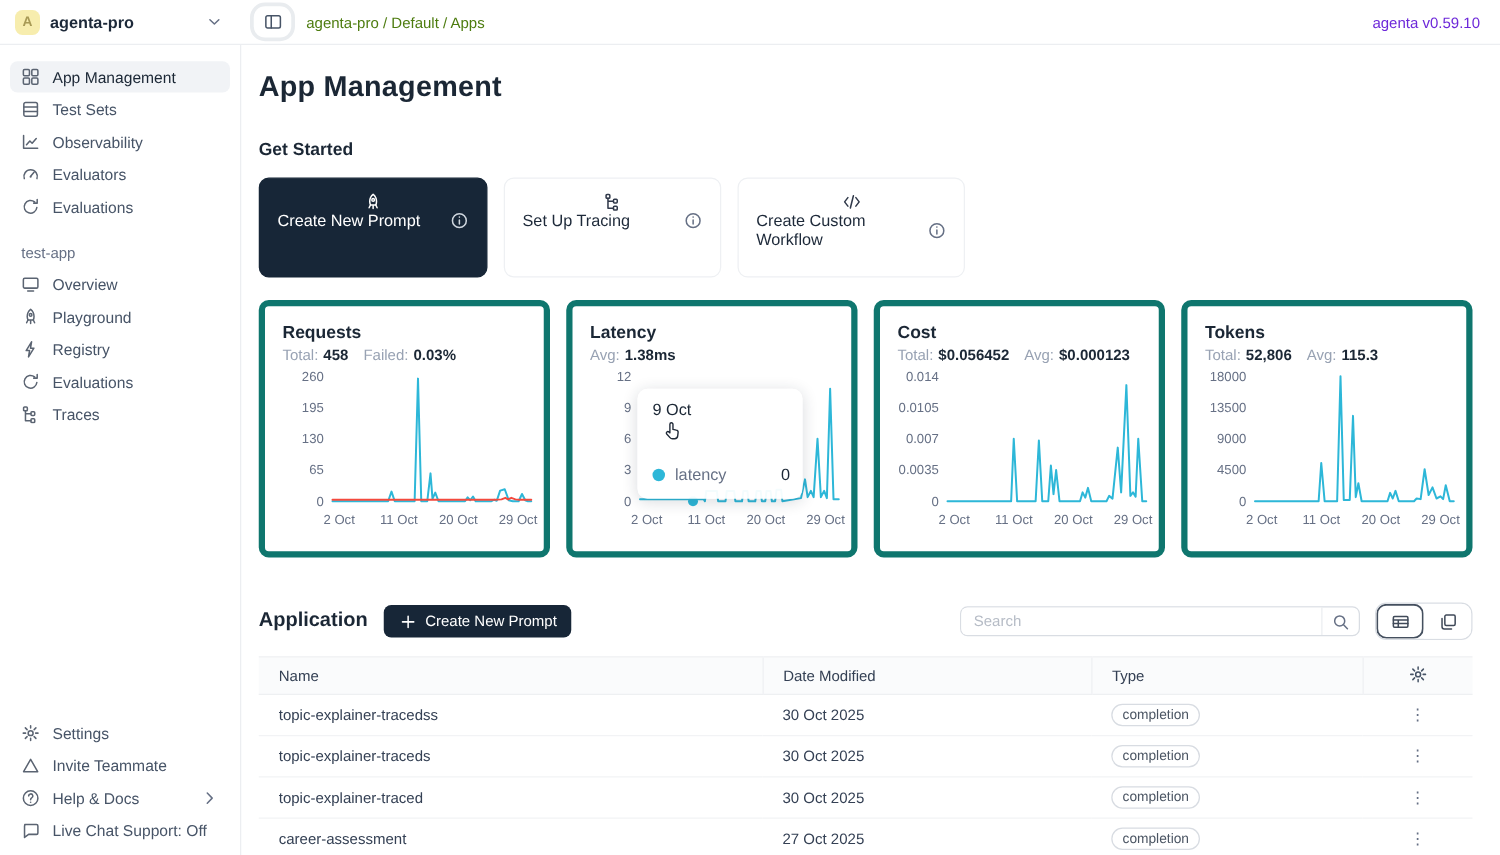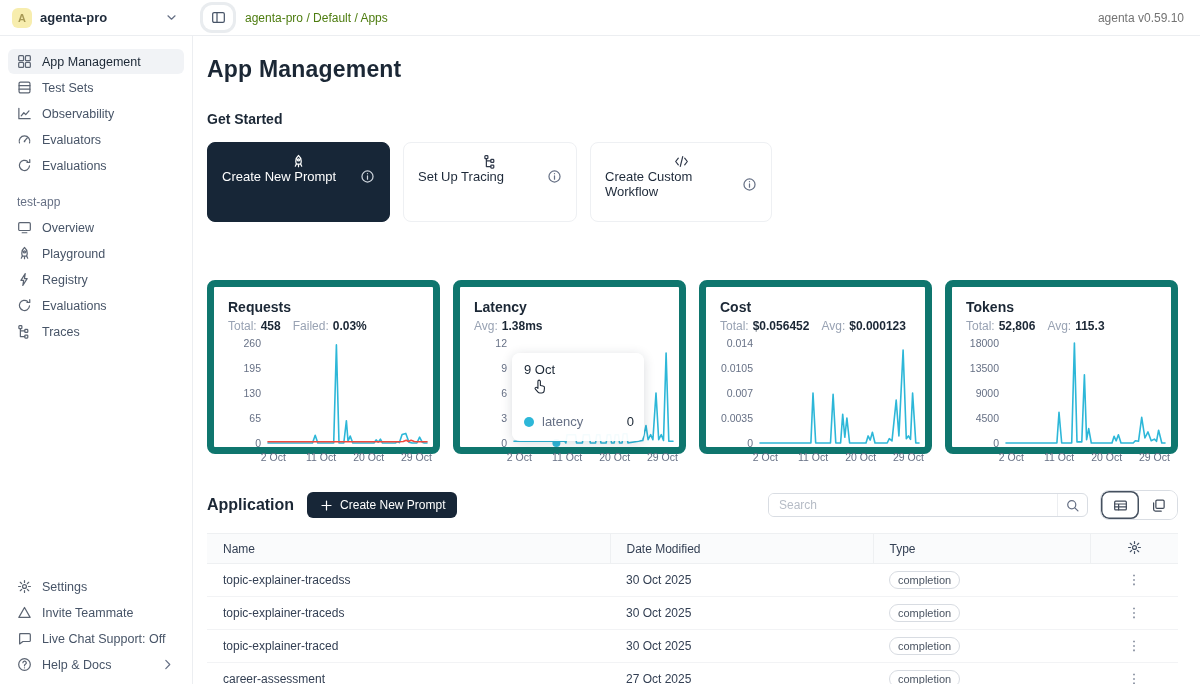--- a/index.html
+++ b/index.html
@@ -10,21 +10,21 @@
   
   .topbar { height:36px; flex:0 0 36px; display:flex; align-items:center; border-bottom:1px solid #eceef1; }
   .workspace { width:193px; flex:0 0 193px; display:flex; align-items:center; gap:8px; padding:0 14px 0 12px; cursor:pointer; }
   .avatar { width:20px; height:20px; border-radius:6px; background:#f7edae; color:#a89a55; font-size:11px; font-weight:600;
     display:flex; align-items:center; justify-content:center; }
   .ws-name { font-size:13px; font-weight:600; color:#1d2939; }
   .workspace .chev { margin-left:auto; color:#667085; }
   .panel-btn { width:30px; height:25px; background:#fff; border:none; border-radius:9px; box-shadow:0 0 0 3px #e9ecef;
     display:flex; align-items:center; justify-content:center; color:#475467; margin:0 12px 0 10px; cursor:pointer; }
   .breadcrumb { font-size:12px; color:#4d7c0f; }
-  .version { margin-left:auto; padding-right:16px; font-size:12px; color:#737373; }
+  .version { margin-left:auto; padding-right:16px; font-size:12px; color:#6d28d9; }
 
   
   .body { flex:1; display:flex; min-height:0; }
   .sidebar { width:193px; flex:0 0 193px; border-right:1px solid #eceef1; display:flex; flex-direction:column; padding:12px 0 6px; }
   .sb-item { display:flex; align-items:center; gap:10px; height:25px; margin:1px 8px; padding:0 9px; border-radius:6px;
     font-size:12.5px; color:#475467; cursor:pointer; white-space:nowrap; }
   .sb-item.active { background:#f1f3f6; color:#1b2735; font-weight:500; }
   .sb-item .icn { color:#5b6472; }
   .sb-item .trail { margin-left:auto; color:#667085; }
   .group-label { font-size:12px; color:#667085; margin:16px 0 5px 17px; }
@@ -42,21 +42,21 @@
   .gs-card .top-icon { color:#30394a; }
   .gs-card.dark .top-icon { color:#fff; }
   .gs-bottom { display:flex; align-items:center; justify-content:space-between; gap:10px; }
   .gs-label { font-size:13px; font-weight:500; }
   .gs-card .info { color:#667085; }
   .gs-card.dark .info { color:#cfd6de; }
   .gs-c1 { width:183px; } .gs-c2 { width:174px; } .gs-c3 { width:182px; }
 
   
   .charts-row { margin-top:18px; display:flex; gap:13px; }
-  .chart-card { position:relative; width:233px; height:174px; border:7px solid #0f766e; border-radius:8px; padding:12px 14px; background:#fff;margin-top:40px; }
+  .chart-card { position:relative; width:233px; height:206px; border:5px solid #0f766e; border-radius:8px; padding:12px 14px; background:#fff; }
   .chart-title { font-size:14px; font-weight:600; color:#1b2735; }
   .chart-stats { margin-top:4px; font-size:12px; display:flex; gap:12px; }
   .stat-pair { display:flex; gap:4px; }
   .stat-label { color:#98a2b3; }
   .stat-value { color:#1b2735; font-weight:600; }
   .chart-svg { margin-top:4px; display:block; }
   svg text { font-family:"Liberation Sans","DejaVu Sans",sans-serif; }
 
   
   .chart-tooltip { position:absolute; left:52px; top:66px; width:132px; height:88px; padding:9px 12px; border-radius:8px;
@@ -244,39 +244,39 @@
             <span class="icn">
               <svg viewBox="0 0 16 16" width="15" height="15" fill="none" stroke="currentColor" stroke-width="1.3" stroke-linecap="round" stroke-linejoin="round">
                 <path d="M8 2.6 14 13.2H2z"></path>
               </svg>
             </span>
             <span>Invite Teammate</span>
           </div>
           <div class="sb-item">
             <span class="icn">
               <svg viewBox="0 0 16 16" width="15" height="15" fill="none" stroke="currentColor" stroke-width="1.3" stroke-linecap="round" stroke-linejoin="round">
-                <path d="M3 2.8h10a1.2 1.2 0 0 1 1.2 1.2v6a1.2 1.2 0 0 1-1.2 1.2H6.3L2.8 13.8V4A1.2 1.2 0 0 1 4 2.8z"></path>
-              </svg>
-            </span>
-            <span>Live Chat Support: Off</span>
-          </div>
-          <div class="sb-item">
-            <span class="icn">
-              <svg viewBox="0 0 16 16" width="15" height="15" fill="none" stroke="currentColor" stroke-width="1.3" stroke-linecap="round" stroke-linejoin="round">
                 <circle cx="8" cy="8" r="6.2"></circle>
                 <path d="M6.3 6.1a1.8 1.8 0 1 1 2.6 1.7c-.5.3-.9.7-.9 1.3v.3"></path>
                 <circle cx="8" cy="11.5" r=".7" fill="currentColor" stroke="none"></circle>
               </svg>
             </span>
             <span>Help &amp; Docs</span>
             <span class="icn trail">
               <svg viewBox="0 0 16 16" width="15" height="15" fill="none" stroke="currentColor" stroke-width="1.3" stroke-linecap="round" stroke-linejoin="round">
                 <path d="M6.2 3.6 10.4 8l-4.2 4.4"></path>
               </svg>
             </span>
+          </div>
+          <div class="sb-item">
+            <span class="icn">
+              <svg viewBox="0 0 16 16" width="15" height="15" fill="none" stroke="currentColor" stroke-width="1.3" stroke-linecap="round" stroke-linejoin="round">
+                <path d="M3 2.8h10a1.2 1.2 0 0 1 1.2 1.2v6a1.2 1.2 0 0 1-1.2 1.2H6.3L2.8 13.8V4A1.2 1.2 0 0 1 4 2.8z"></path>
+              </svg>
+            </span>
+            <span>Live Chat Support: Off</span>
           </div>
         </nav>
     </aside>
 
     <main class="main">
       <h1 class="page-title">App Management</h1>
       <h2 class="section-title">Get Started</h2>
 
       <div class="gs-row">
         <div class="gs-card dark gs-c1">

